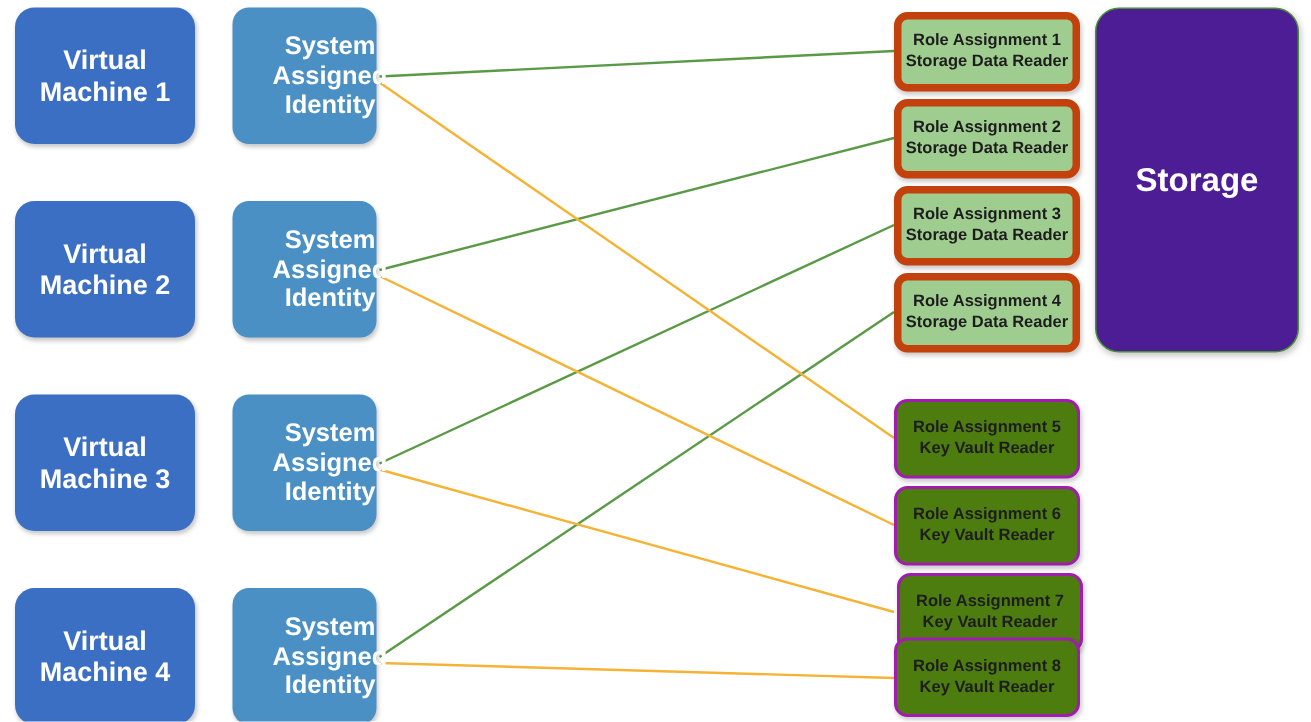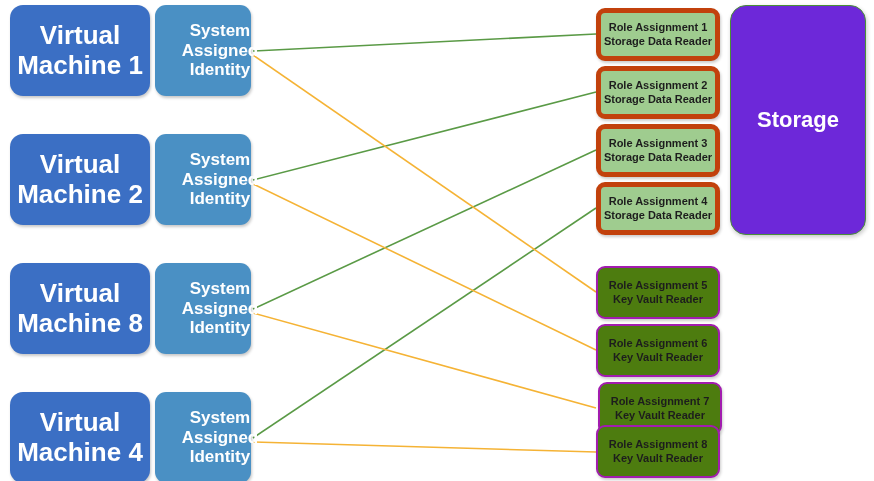--- a/index.html
+++ b/index.html
@@ -4,38 +4,38 @@
 <style>
   html,body{margin:0;padding:0;background:#ffffff;}
   body{width:874px;height:481px;position:relative;overflow:hidden;
        font-family:"Liberation Sans",sans-serif;}
   #stage{position:absolute;left:0;top:0;width:874px;height:481px;}
 
   .node{position:absolute;box-sizing:border-box;display:flex;align-items:center;
         justify-content:center;text-align:center;color:#ffffff;font-weight:700;
         line-height:1.15;}
 
-  .vm{background:#3b6fc4;border-radius:13px;width:140px;height:91px;font-size:26px;
+  .vm{background:#3b6fc4;border-radius:13px;width:120px;height:91px;font-size:18px;
       box-shadow:1px 2px 3px rgba(0,0,0,0.22);}
   .vm .l1{display:block;}
   .ident{background:#4a90c4;border-radius:11px;width:96px;height:91px;font-size:17px;
       box-shadow:1px 2px 3px rgba(0,0,0,0.22);padding-left:34px;}
 
   .role{position:absolute;box-sizing:border-box;display:flex;align-items:center;
         justify-content:center;text-align:center;color:#1d1d1d;font-weight:700;
         font-size:11px;line-height:1.25;width:124px;height:53px;border-radius:9px;
         box-shadow:1px 2px 3px rgba(0,0,0,0.20);}
   .role.storage{background:#9fcc8f;border:5px solid #c2410c;}
   .role.vault{background:#4d7c0f;border:2px solid #a21caf;}
 
   .resource{position:absolute;box-sizing:border-box;display:flex;align-items:center;
         justify-content:center;text-align:center;color:#ffffff;font-weight:700;
         font-size:22px;line-height:1.2;border-radius:16px;
         box-shadow:1px 2px 4px rgba(0,0,0,0.22);}
-  .resource.storage{background:#6d28d9;border:1px solid #4a8f38;}
+  .resource.storage{background:#4c1d95;border:1px solid #4a8f38;}
   .resource.vault{background:#fbb02d;border:1px solid #e79c18;}
 
   svg.wires{position:absolute;left:0;top:0;width:874px;height:481px;
             pointer-events:none;overflow:visible;}
 </style>
 </head>
 <body>
 
 <div id="stage">
 
@@ -76,21 +76,21 @@
     <div>
       <span class="l1">System</span>
       <span class="l1">Assigned</span>
       <span class="l1">Identity</span>
     </div>
   </div>
 
   <div class="node vm" style="left:10px;top:263px;">
     <div>
       <span class="l1">Virtual</span>
-      <span class="l1">Machine  8</span>
+      <span class="l1">Machine  3</span>
     </div>
   </div>
   <div class="node ident" style="left:155px;top:263px;">
     <div>
       <span class="l1">System</span>
       <span class="l1">Assigned</span>
       <span class="l1">Identity</span>
     </div>
   </div>
 

